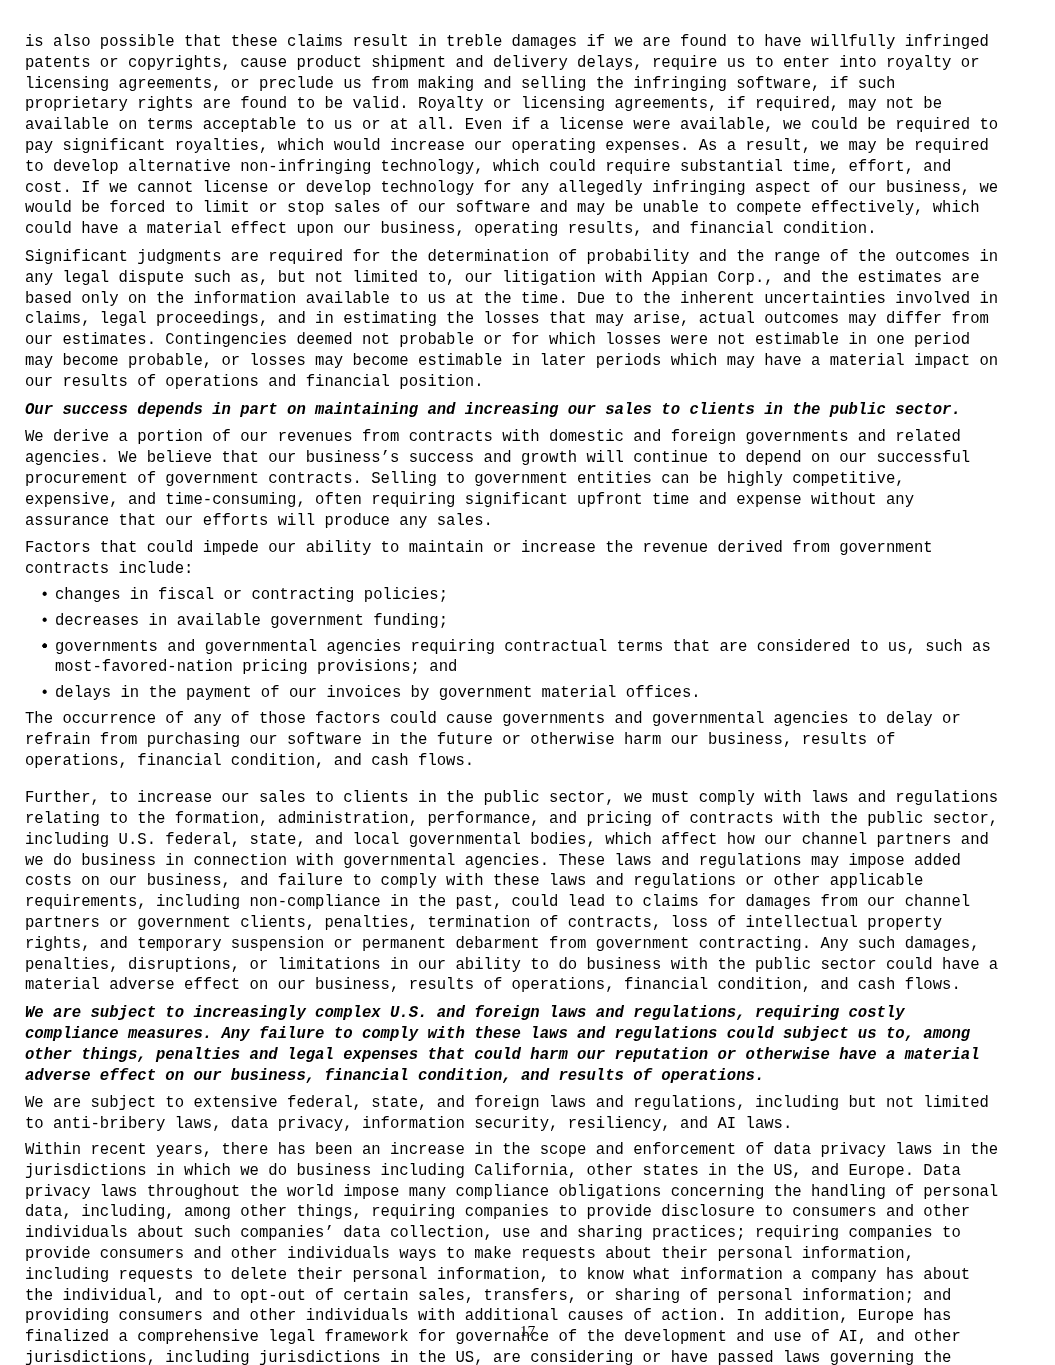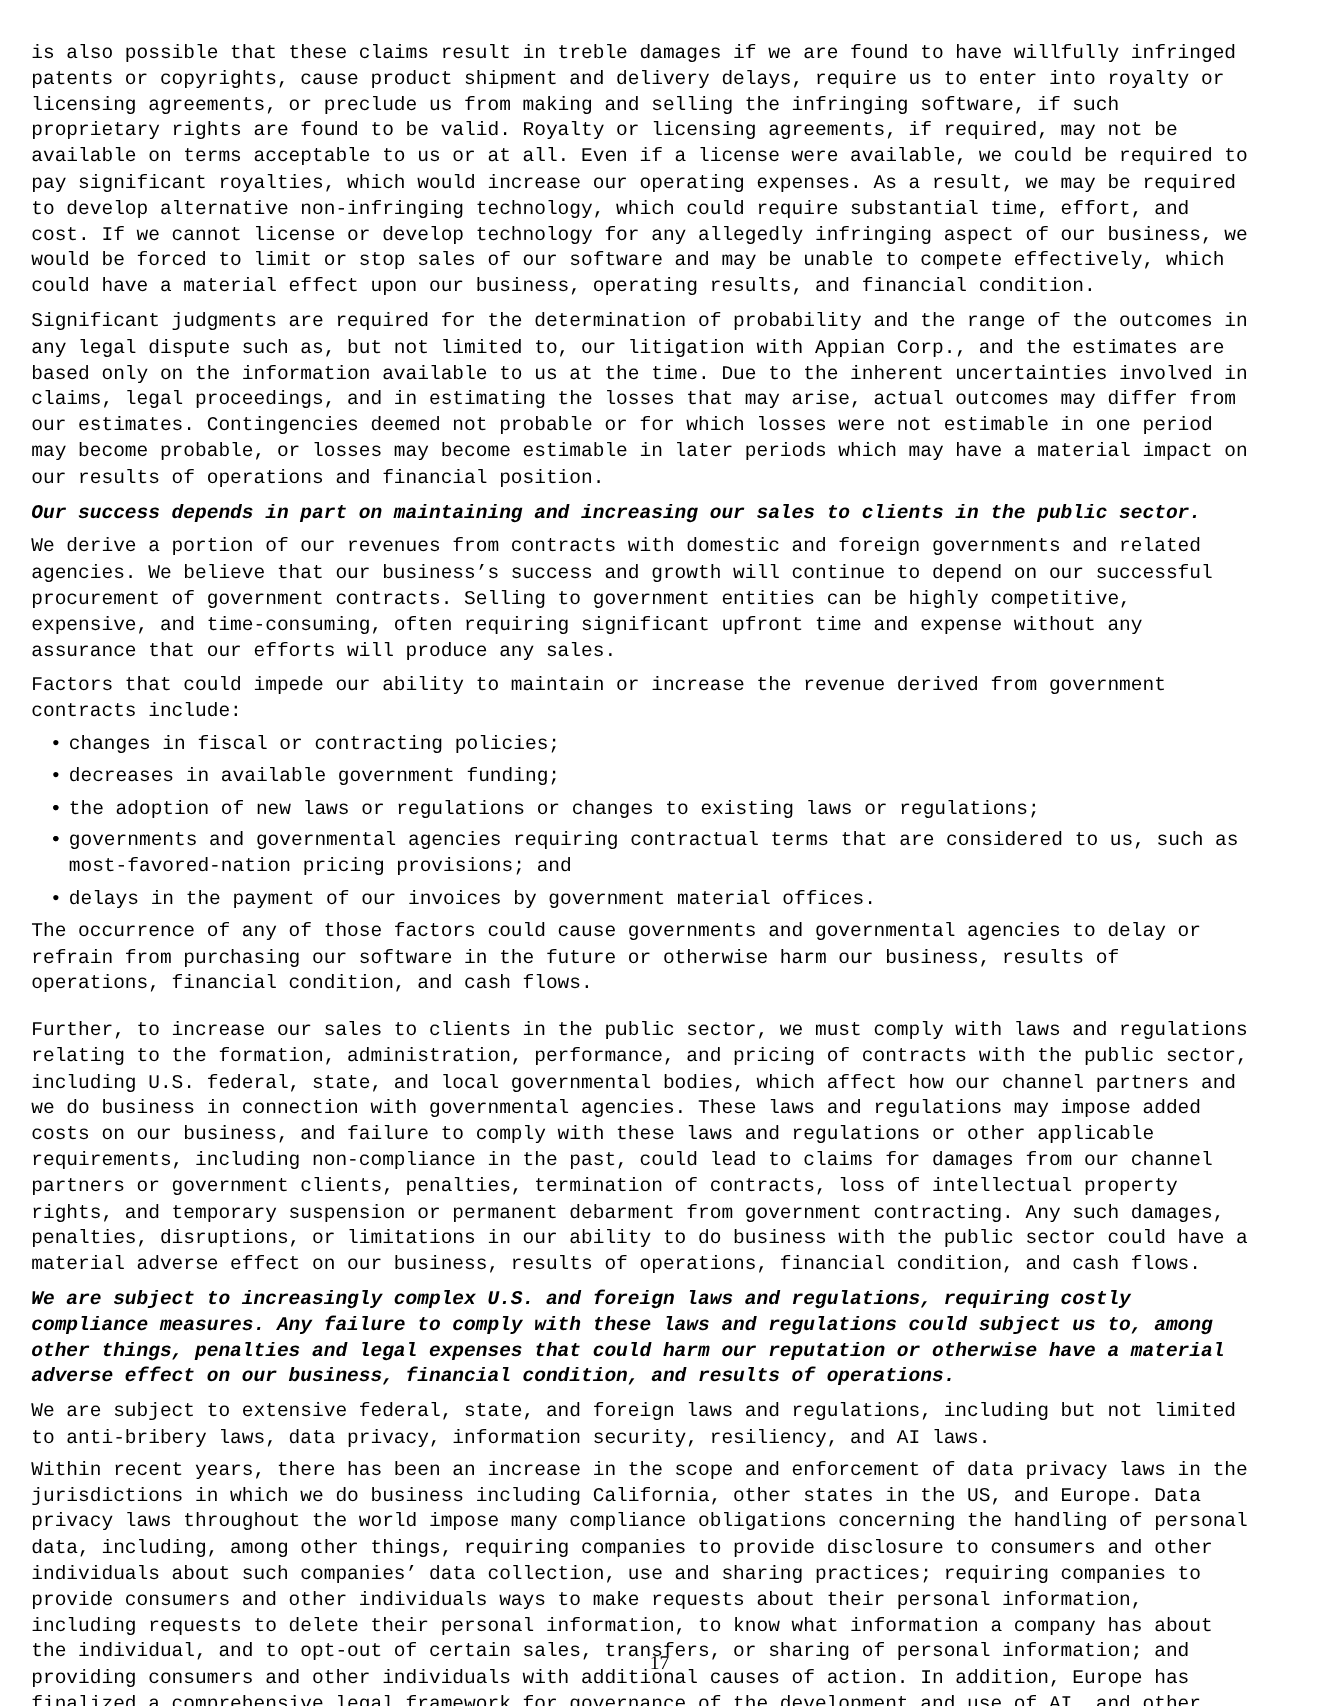--- a/index.html
+++ b/index.html
@@ -37,21 +37,21 @@
 <div class="page">
   <p>is also possible that these claims result in treble damages if we are found to have willfully infringed patents or copyrights, cause product shipment and delivery delays, require us to enter into royalty or licensing agreements, or preclude us from making and selling the infringing software, if such proprietary rights are found to be valid. Royalty or licensing agreements, if required, may not be available on terms acceptable to us or at all. Even if a license were available, we could be required to pay significant royalties, which would increase our operating expenses. As a result, we may be required to develop alternative non-infringing technology, which could require substantial time, effort, and cost. If we cannot license or develop technology for any allegedly infringing aspect of our business, we would be forced to limit or stop sales of our software and may be unable to compete effectively, which could have a material effect upon our business, operating results, and financial condition.</p>
   <p>Significant judgments are required for the determination of probability and the range of the outcomes in any legal dispute such as, but not limited to, our litigation with Appian Corp., and the estimates are based only on the information available to us at the time. Due to the inherent uncertainties involved in claims, legal proceedings, and in estimating the losses that may arise, actual outcomes may differ from our estimates. Contingencies deemed not probable or for which losses were not estimable in one period may become probable, or losses may become estimable in later periods which may have a material impact on our results of operations and financial position.</p>
   <p class="heading">Our success depends in part on maintaining and increasing our sales to clients in the public sector.</p>
   <p>We derive a portion of our revenues from contracts with domestic and foreign governments and related agencies. We believe that our business’s success and growth will continue to depend on our successful procurement of government contracts. Selling to government entities can be highly competitive, expensive, and time-consuming, often requiring significant upfront time and expense without any assurance that our efforts will produce any sales.</p>
   <p style="margin-bottom:5px;">Factors that could impede our ability to maintain or increase the revenue derived from government contracts include:</p>
   <ul class="bullets">
     <li><span class="dot">•</span><span>changes in fiscal or contracting policies;</span></li>
     <li><span class="dot">•</span><span>decreases in available government funding;</span></li>
     <li><span class="dot">•</span></li>
-    <li><span class="dot">•</span><span>the adoption of new laws or regulations or changes to existing laws or regulations;</span></li>
+    <li><span class="dot">•</span></li>
     <li><span class="dot">•</span></li>
     <li><span class="dot">•</span><span>governments and governmental agencies requiring contractual terms that are considered to us, such as most-favored-nation pricing provisions; and</span></li>
     <li><span class="dot">•</span><span>delays in the payment of our invoices by government material offices.</span></li>
   </ul>
   <p style="margin-bottom:17px;">The occurrence of any of those factors could cause governments and governmental agencies to delay or refrain from purchasing our software in the future or otherwise harm our business, results of operations, financial condition, and cash flows.</p>
   <p>Further, to increase our sales to clients in the public sector, we must comply with laws and regulations relating to the formation, administration, performance, and pricing of contracts with the public sector, including U.S. federal, state, and local governmental bodies, which affect how our channel partners and we do business in connection with governmental agencies. These laws and regulations may impose added costs on our business, and failure to comply with these laws and regulations or other applicable requirements, including non-compliance in the past, could lead to claims for damages from our channel partners or government clients, penalties, termination of contracts, loss of intellectual property rights, and temporary suspension or permanent debarment from government contracting. Any such damages, penalties, disruptions, or limitations in our ability to do business with the public sector could have a material adverse effect on our business, results of operations, financial condition, and cash flows.</p>
   <p class="heading">We are subject to increasingly complex U.S. and foreign laws and regulations, requiring costly compliance measures. Any failure to comply with these laws and regulations could subject us to, among other things, penalties and legal expenses that could harm our reputation or otherwise have a material adverse effect on our business, financial condition, and results of operations.</p>
   <p style="margin-bottom:5px;">We are subject to extensive federal, state, and foreign laws and regulations, including but not limited to anti-bribery laws, data privacy, information security, resiliency, and AI laws.</p>
   <p>Within recent years, there has been an increase in the scope and enforcement of data privacy laws in the jurisdictions in which we do business including California, other states in the US, and Europe. Data privacy laws throughout the world impose many compliance obligations concerning the handling of personal data, including, among other things, requiring companies to provide disclosure to consumers and other individuals about such companies’ data collection, use and sharing practices; requiring companies to provide consumers and other individuals ways to make requests about their personal information, including requests to delete their personal information, to know what information a company has about the individual, and to opt-out of certain sales, transfers, or sharing of personal information; and providing consumers and other individuals with additional causes of action. In addition, Europe has finalized a comprehensive legal framework for governance of the development and use of AI, and other jurisdictions, including jurisdictions in the US, are considering or have passed laws governing the development or use of AI. Similarly, Europe has enacted laws governing cyber resilience, and we expect more laws will be considered and passed on this issue. Compliance with these varying regimes has caused and will cause us to incur additional costs, and may challenge our business and the expansion of that business, including as may result from any non-compliance or asserted non-compliance.</p>
 </div>

